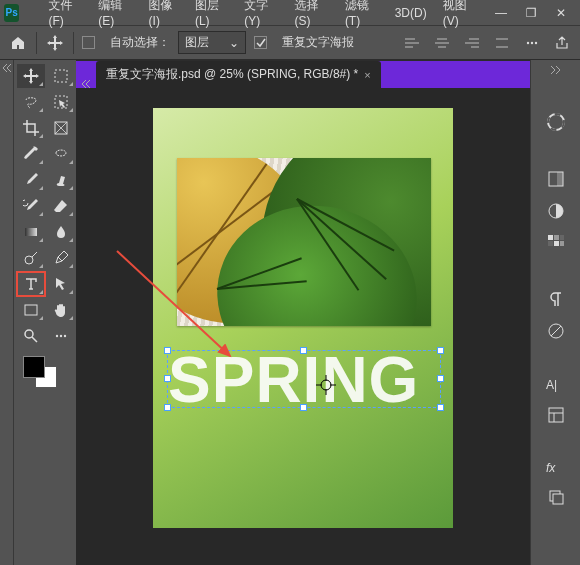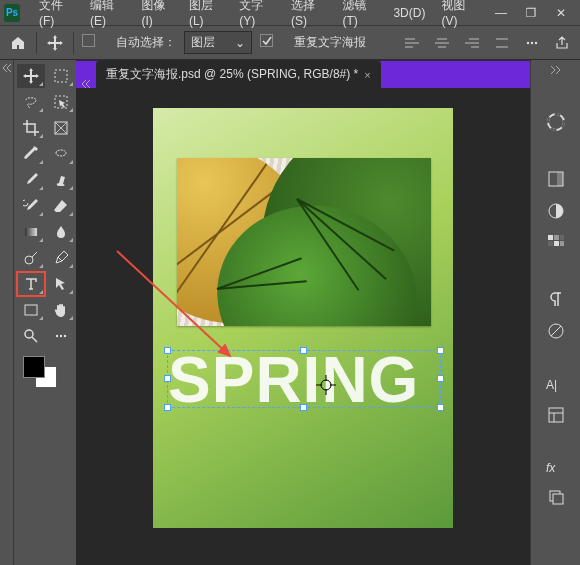--- a/index.html
+++ b/index.html
@@ -1,26 +1,26 @@
 <!DOCTYPE html>
 <html><head>
 <meta charset="utf-8">
 <style>
 *{box-sizing:border-box;margin:0;padding:0;font-family:"Microsoft YaHei",sans-serif;font-size:12px;color:#ddd;user-select:none}
 body{width:580px;height:565px;background:#535353;overflow:hidden;position:relative}
 .menubar{height:26px;background:#535353;display:flex;align-items:center;padding:0 4px;gap:2px;border-bottom:1px solid #383838}
-.ps-logo{width:18px;height:18px;background:#14532d;border-radius:3px;display:flex;align-items:center;justify-content:center;margin-right:10px}
+.ps-logo{width:18px;height:18px;background:#14532d;border-radius:3px;display:flex;align-items:center;justify-content:center;margin-right:20px}
 .ps-logo span{color:#31a8ff;font-size:10px;font-weight:bold}
 .menu-item{padding:3px 7px;cursor:default}
 .win-ctrl{margin-left:auto;display:flex}
 .win-btn{width:30px;height:20px;display:flex;align-items:center;justify-content:center}
 .optbar{height:34px;background:#535353;display:flex;align-items:center;gap:8px;padding:0 8px;border-bottom:1px solid #2c2c2c}
 .opt-icon{width:20px;height:20px;display:flex;align-items:center;justify-content:center}
 .opt-sep{width:1px;height:22px;background:#383838}
-.opt-check{display:flex;gap:21px}
+.opt-check{display:flex;align-items:center;gap:15px}
 .opt-cbox{width:13px;height:13px;border:1px solid #8a8a8a;display:flex;align-items:center;justify-content:center}
 .opt-select{background:#4a4a4a;border:1px solid #2c2c2c;padding:2px 6px;display:flex;align-items:center;gap:20px}
 .main{display:flex;height:505px}
 .left-strip{width:14px;background:#535353;border-right:1px solid #383838;display:flex;justify-content:center;padding-top:4px}
 .toolbox{width:62px;background:#535353;padding:4px 3px}
 .tool-grid{display:grid;grid-template-columns:28px 28px;gap:2px}
 .tool{width:28px;height:24px;display:flex;align-items:center;justify-content:center;position:relative}
 .tool.active{background:#3f3f3f}
 .tool.highlight{outline:2px solid #e74c3c;outline-offset:-1px}
 .tool-corner{position:absolute;right:2px;bottom:2px;width:0;height:0;border-left:4px solid transparent;border-bottom:4px solid #aaa}

